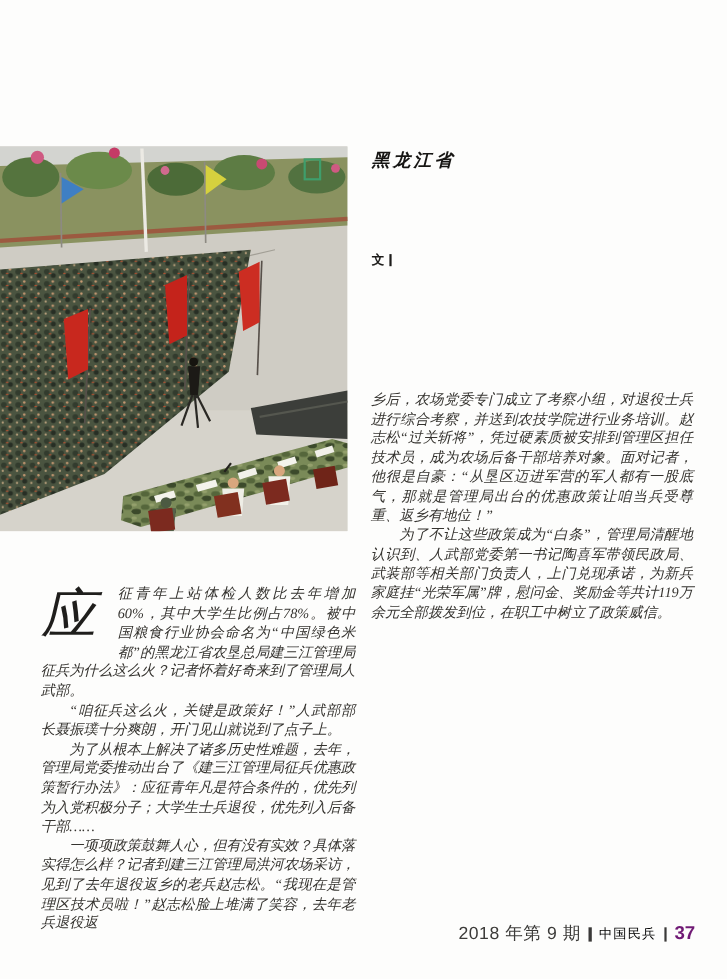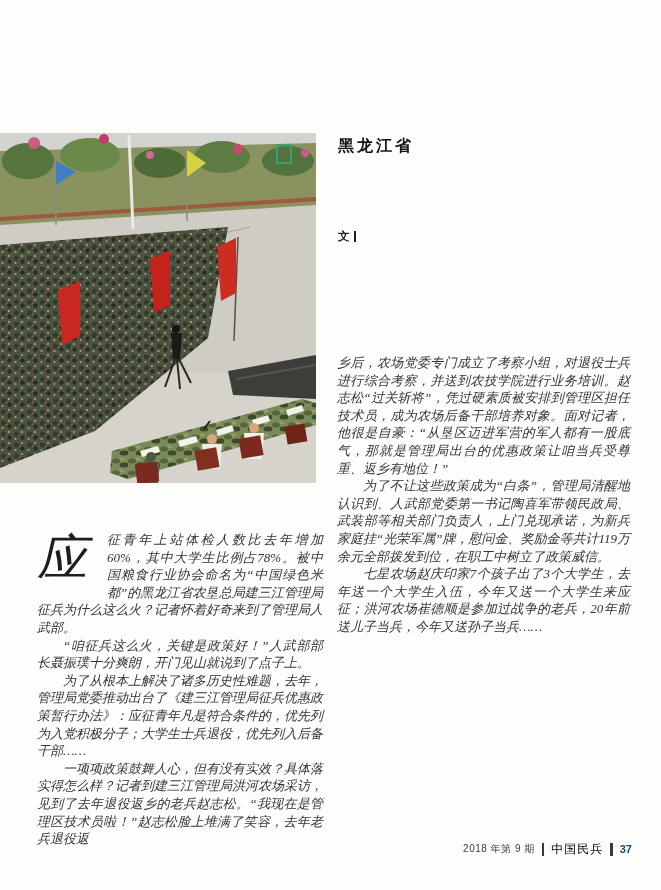--- a/index.html
+++ b/index.html
@@ -8,21 +8,21 @@
     background:#fdfdfc;overflow:hidden;outline:1px solid #e7e7e4;
     font-family:"Liberation Serif","DejaVu Serif",serif;color:#2e2d2b;
   }
   
   .photo{position:absolute;left:0;top:133px;width:316px;height:350px;}
   .photo svg{display:block;width:100%;height:100%;}
   
   .region-label{
     position:absolute;left:338px;top:136px;
     font-family:"Liberation Sans","DejaVu Sans",sans-serif;
-    font-weight:bold;font-size:16px;letter-spacing:3px;color:#161513;
+    font-weight:bold;font-size:16px;letter-spacing:3px;color:#161513;font-style:italic;
   }
   .article-title{
     position:absolute;left:336px;top:186px;width:300px;
     font-family:"Liberation Sans","DejaVu Sans",sans-serif;
     font-weight:bold;font-size:27px;letter-spacing:1px;color:#4a3d27;
   }
   .byline{
     position:absolute;left:338px;top:229px;width:300px;
     font-family:"Liberation Sans","DejaVu Sans",sans-serif;
     font-weight:bold;font-size:11.5px;color:#1d1c1a;letter-spacing:.5px;
@@ -48,23 +48,23 @@
     display:inline-block;width:10px;height:11px;margin-left:3px;
     background:#c23a2b;vertical-align:-1px;
     clip-path:polygon(50% 0,100% 12%,96% 62%,50% 100%,4% 62%,0 12%);
   }
   
   .footer{
     position:absolute;right:29px;top:839px;height:20px;
     display:flex;align-items:center;gap:7px;
     font-family:"Liberation Sans","DejaVu Sans",sans-serif;color:#3c3b39;
   }
-  .footer .issue{font-size:10px;letter-spacing:.5px;}
+  .footer .issue{font-size:16px;letter-spacing:.5px;}
   .footer .mag{font-size:12px;letter-spacing:1px;color:#000000;}
-  .footer .pagenum{font-size:11px;font-weight:bold;color:#0c4a6e;}
+  .footer .pagenum{font-size:17px;font-weight:bold;color:#701a75;}
   .footer .fbar{width:2.5px;height:13px;background:#3a3938;}
 </style>
 </head>
 <body>
 
 <div id="page">
 
   <div class="photo">
     <svg viewBox="0 0 316 350" preserveAspectRatio="none">
       <defs>
@@ -165,21 +165,20 @@
       <span class="dropcap">应</span><span>征青年上站体检人数比去年增加60%，其中大学生比例占78%。被中国粮食行业协会命名为“中国绿色米都”的黑龙江省农垦总局建三江管理局征兵为什么这么火？记者怀着好奇来到了管理局人武部。</span>
     </p>
     <p>“咱征兵这么火，关键是政策好！”人武部部长聂振璞十分爽朗，开门见山就说到了点子上。</p>
     <p>为了从根本上解决了诸多历史性难题，去年，管理局党委推动出台了《建三江管理局征兵优惠政策暂行办法》：应征青年凡是符合条件的，优先列为入党积极分子；大学生士兵退役，优先列入后备干部……</p>
     <p>一项项政策鼓舞人心，但有没有实效？具体落实得怎么样？记者到建三江管理局洪河农场采访，见到了去年退役返乡的老兵赵志松。“我现在是管理区技术员啦！”赵志松脸上堆满了笑容，去年老兵退役返</p>
   </div>
 
   <div class="bodycol col-right">
     <p class="continues">乡后，农场党委专门成立了考察小组，对退役士兵进行综合考察，并送到农技学院进行业务培训。赵志松“过关斩将”，凭过硬素质被安排到管理区担任技术员，成为农场后备干部培养对象。面对记者，他很是自豪：“从垦区迈进军营的军人都有一股底气，那就是管理局出台的优惠政策让咱当兵受尊重、返乡有地位！”</p>
     <p>为了不让这些政策成为“白条”，管理局清醒地认识到、人武部党委第一书记陶喜军带领民政局、武装部等相关部门负责人，上门兑现承诺，为新兵家庭挂“光荣军属”牌，慰问金、奖励金等共计119万余元全部拨发到位，在职工中树立了政策威信。</p>
-    <p>七星农场赵庆印家7个孩子出了3个大学生，去年送一个大学生入伍，今年又送一个大学生来应征；洪河农场崔德顺是参加过战争的老兵，20年前送儿子当兵，今年又送孙子当兵……</p>
   </div>
 
   <div class="footer">
     <span class="issue">2018 年第 9 期</span>
     <span class="fbar"></span>
     <span class="mag">中国民兵</span>
     <span class="fbar"></span>
     <span class="pagenum">37</span>
   </div>
 

